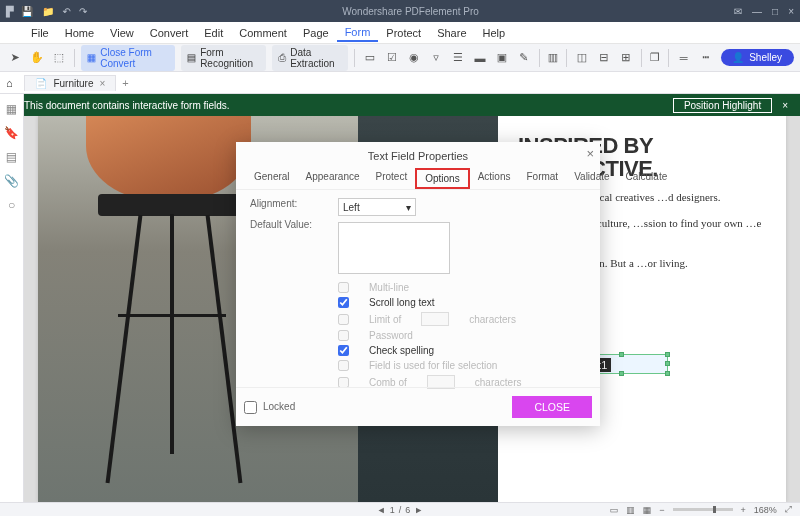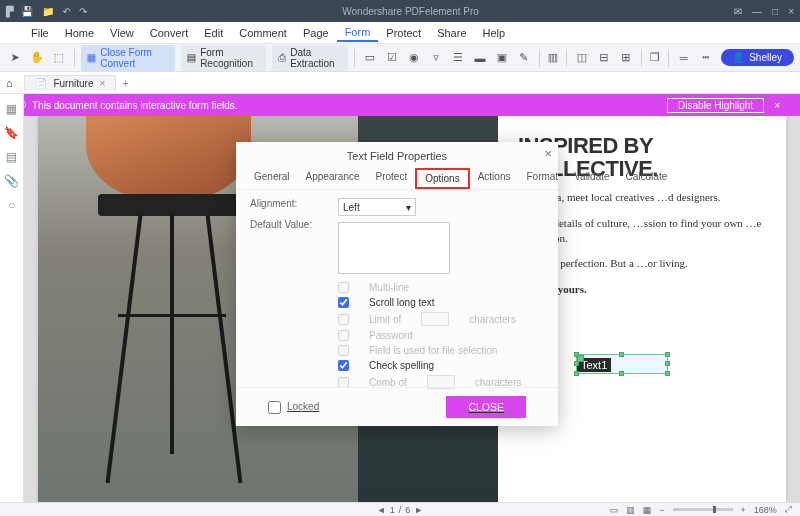--- a/index.html
+++ b/index.html
@@ -22,21 +22,21 @@
 .toolbar .tb-btn-wide.accent { background: #d4e0f7; color: #3a6df0; }
 .toolbar .sep { width: 1px; height: 18px; background: #d0d0d5; }
 .user-pill { margin-left: auto; background: #3a4ae0; color: #fff; padding: 3px 12px; border-radius: 12px; font-size: 10px; display: flex; align-items: center; gap: 4px; }
 
 .tabbar { height: 22px; background: #fff; display: flex; align-items: center; padding-left: 24px; border-bottom: 1px solid #e0e0e5; }
 .tab { padding: 2px 10px; font-size: 10px; background: #f3f4f7; border: 1px solid #e0e0e5; border-bottom: none; display: flex; align-items: center; gap: 6px; }
 .tab .close-x { cursor: pointer; color: #888; }
 .tabbar .home-btn { position: absolute; left: 6px; cursor: pointer; }
 .tabbar .add-tab { margin-left: 6px; cursor: pointer; color: #888; }
 
-.infobar { height: 22px; background: #d946ef; color: #fff; display: flex; align-items: center; padding: 0 16px; font-size: 10px; }
+.infobar { height: 22px; background: #14532d; color: #fff; display: flex; align-items: center; padding: 0 8px; font-size: 10px; }
 .infobar .info-icon { margin-right: 6px; }
 .infobar-right { margin-left: auto; display: flex; align-items: center; gap: 6px; }
 .disable-btn { border: 1px solid #fff; padding: 1px 10px; font-size: 10px; cursor: pointer; }
 .infobar .close-info { cursor: pointer; padding: 0 4px; }
 
 .workspace { position: absolute; top: 116px; left: 24px; right: 0; bottom: 14px; background: #ddd; overflow: hidden; }
 .sidebar { position: absolute; top: 94px; left: 0; width: 24px; bottom: 14px; background: #fff; border-right: 1px solid #e0e0e5; display: flex; flex-direction: column; align-items: center; gap: 10px; padding-top: 8px; }
 .sidebar span { color: #888; cursor: pointer; font-size: 12px; }
 
 .doc-page { position: absolute; left: 14px; top: 0; width: 748px; height: 386px; background: #fff; box-shadow: 0 0 4px rgba(0,0,0,0.15); }
@@ -57,38 +57,38 @@
 
 .text-field-marker { position: absolute; left: 538px; top: 238px; width: 92px; height: 20px; border: 1px solid #6ac78a; background: rgba(200,230,255,0.35); }
 .text-field-marker::before,.text-field-marker::after { content: ""; position: absolute; width: 5px; height: 5px; background: #6ac78a; border: 1px solid #4aa76a; }
 .text-field-marker .handle { position: absolute; width: 5px; height: 5px; background: #6ac78a; border: 1px solid #4aa76a; }
 .text-field-marker .h1 { left: -3px; top: -3px; } .text-field-marker .h2 { right: -3px; top: -3px; }
 .text-field-marker .h3 { left: -3px; bottom: -3px; } .text-field-marker .h4 { right: -3px; bottom: -3px; }
 .text-field-marker .h5 { left: 50%; top: -3px; margin-left: -3px; } .text-field-marker .h6 { left: 50%; bottom: -3px; margin-left: -3px; }
 .text-field-marker .h7 { left: -3px; top: 50%; margin-top: -3px; } .text-field-marker .h8 { right: -3px; top: 50%; margin-top: -3px; }
 .tf-label { position: absolute; left: 0; top: 3px; background: #2a2a2a; color: #fff; font-size: 11px; padding: 1px 4px; }
 
-.dialog { position: absolute; left: 236px; top: 142px; width: 322px; height: 284px; background: #fcfcfc; box-shadow: 0 4px 20px rgba(0,0,0,0.25); z-index: 50; font-size: 10.5px; }
+.dialog { position: absolute; left: 236px; top: 142px; width: 364px; height: 284px; background: #fcfcfc; box-shadow: 0 4px 20px rgba(0,0,0,0.25); z-index: 50; font-size: 10.5px; }
 .dialog-title { text-align: center; padding: 8px 0 6px; color: #444; font-size: 11px; }
 .dialog-close { position: absolute; right: 6px; top: 4px; cursor: pointer; color: #777; font-size: 13px; }
 .dialog-tabs { display: flex; padding: 0 10px; gap: 0; border-bottom: 1px solid #eee; }
 .dialog-tab { padding: 3px 8px; font-size: 10px; color: #555; cursor: pointer; }
 .dialog-tab.active { border: 2px solid #e03030; color: #333; }
 .dialog-body { padding: 8px 14px; display: flex; gap: 12px; }
 .dlg-labels { width: 76px; color: #666; font-size: 10px; }
 .dlg-labels div { margin-bottom: 10px; }
 .dlg-controls { flex: 1; }
 .dlg-select { width: 78px; height: 18px; border: 1px solid #ccc; font-size: 10px; padding: 0 4px; display: flex; align-items: center; justify-content: space-between; background: #fff; cursor: pointer; }
 .dlg-textarea { width: 112px; height: 52px; border: 1px solid #ccc; background: #fff; margin-top: 6px; }
 .dlg-opts { margin-top: 8px; font-size: 10px; color: #777; }
 .dlg-opts .row { display: flex; align-items: center; gap: 20px; margin-bottom: 4px; }
 .dlg-opts input[type=checkbox] { width: 11px; height: 11px; accent-color: #3a6df0; }
 .dlg-opts .disabled { color: #bbb; }
 .dlg-opts .mini-input { width: 28px; height: 14px; border: 1px solid #ddd; background: #f8f8f8; }
-.dialog-footer { position: absolute; bottom: 0; left: 0; right: 0; padding: 8px 32px; display: flex; align-items: center; border-top: 1px solid #eee; text-decoration: underline; }
+.dialog-footer { position: absolute; bottom: 0; left: 0; right: 0; padding: 8px 8px; display: flex; align-items: center; border-top: 1px solid #eee; }
 .dialog-footer .locked { display: flex; gap: 6px; color: #666; font-size: 10px; }
 .close-btn { margin-left: auto; background: #d946ef; color: #fff; padding: 5px 22px; font-size: 10.5px; cursor: pointer; border: none; }
 
 .statusbar { position: absolute; bottom: 0; left: 0; right: 0; height: 14px; background: #f3f4f7; border-top: 1px solid #e0e0e5; display: flex; align-items: center; font-size: 9px; color: #666; padding: 0 8px; }
 .statusbar .center { position: absolute; left: 50%; transform: translateX(-50%); display: flex; gap: 4px; align-items: center; }
 .statusbar .right { margin-left: auto; display: flex; gap: 8px; align-items: center; }
 .zoom-track { width: 60px; height: 3px; background: #ccc; position: relative; }
 .zoom-thumb { position: absolute; left: 40px; top: -2px; width: 3px; height: 7px; background: #666; }
 </style>
 </head>
@@ -183,21 +183,21 @@
     <span>Furniture</span>
     <span class="close-x">×</span>
   </div>
   <span class="add-tab">+</span>
 </div>
 
 <div class="infobar">
   <span class="info-icon">ⓘ</span>
   <span>This document contains interactive form fields.</span>
   <div class="infobar-right">
-    <span class="disable-btn">Disable Highlight</span>
+    <span class="disable-btn">Position Highlight</span>
     <span class="close-info">×</span>
   </div>
 </div>
 
 <div class="sidebar">
   <span>▦</span>
   <span>🔖</span>
   <span>▤</span>
   <span>📎</span>
   <span>○</span>
@@ -271,27 +271,27 @@
         <div class="row disabled">
             <input type="checkbox" disabled="" style="">
             <span>Limit of</span>
             <span class="mini-input"></span>
             <span>characters</span>
           </div>
         <div class="row disabled">
             <input type="checkbox" disabled="" style="">
             <span>Password</span>
           </div>
-        <div class="row disabled">
-            <input type="checkbox" disabled="" style="">
-            <span>Field is used for file selection</span>
-          </div>
         <div class="row">
             <input type="checkbox" checked="" style="">
             <span style="color:#333">Check spelling</span>
+          </div>
+        <div class="row disabled">
+            <input type="checkbox" disabled="" style="">
+            <span>Field is used for file selection</span>
           </div>
         <div class="row disabled">
             <input type="checkbox" disabled="" style="">
             <span>Comb of</span>
             <span class="mini-input"></span>
             <span>characters</span>
           </div>
       </div>
     </div>
   </div>

